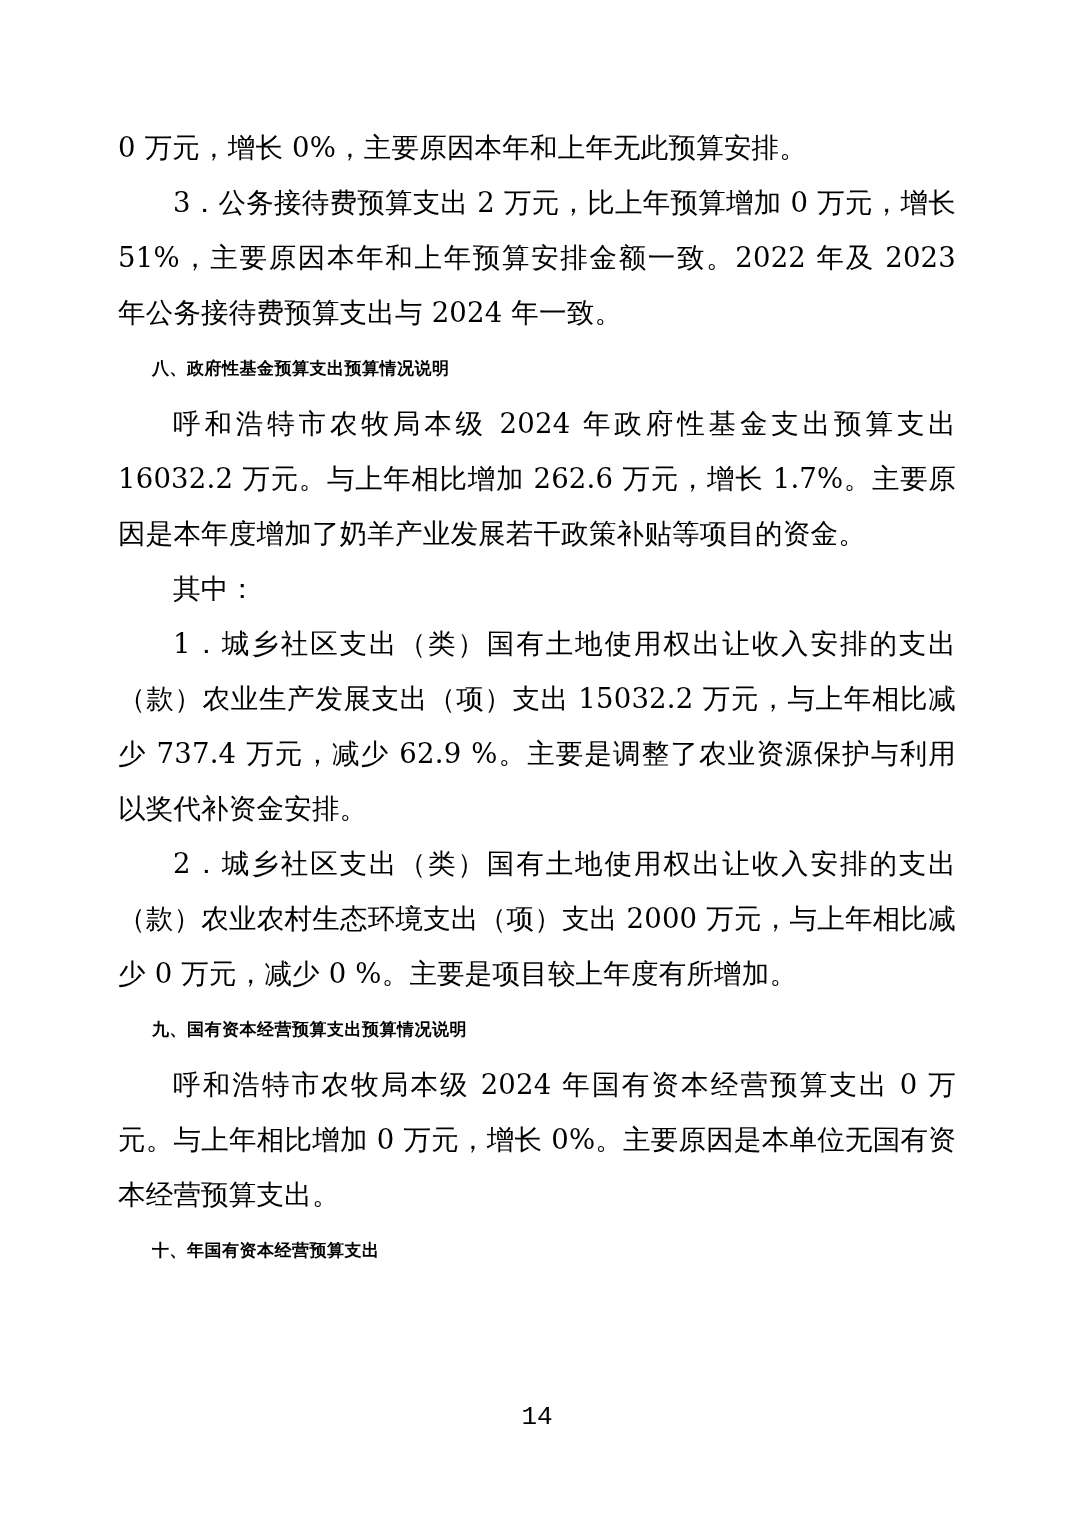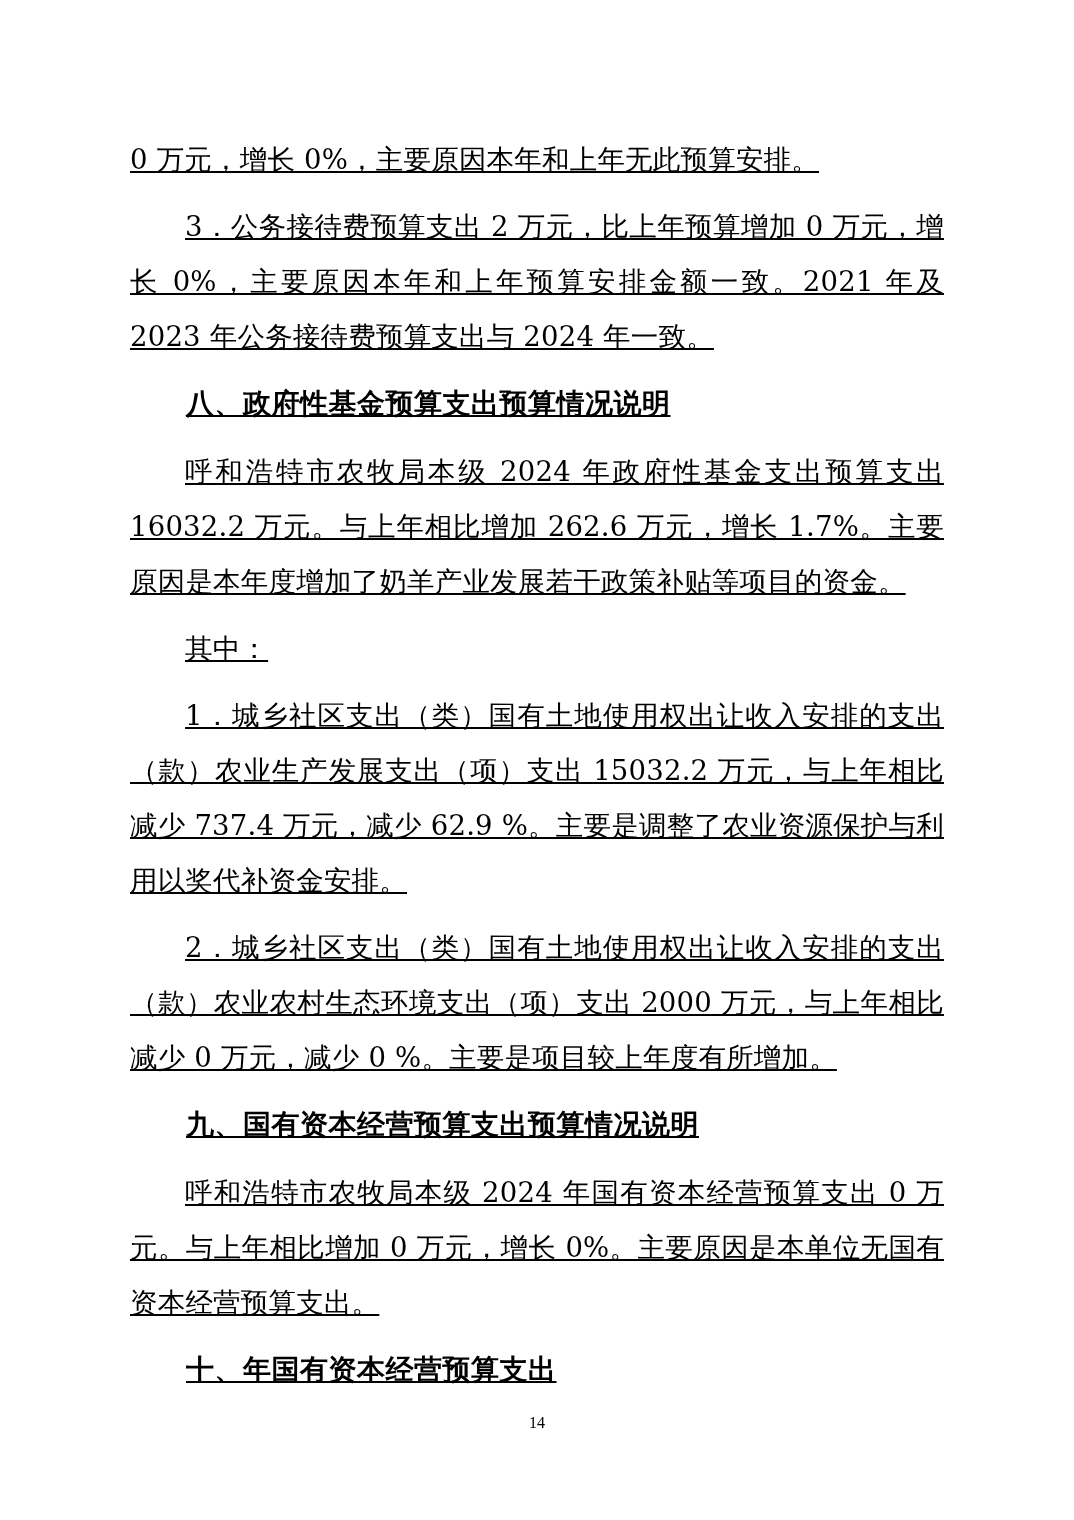--- a/index.html
+++ b/index.html
@@ -19,57 +19,56 @@
     overflow: hidden;
   }
   .doc-body {
     font-size: 27.5px;
     line-height: 55px;
     text-align: justify;
     text-justify: inter-ideograph;
     letter-spacing: 0.2px;
   }
   p {
-    margin: 12px;
+    margin: 0;
     padding: 0;
-    text-decoration: underline;
   }
   .para {
     text-indent: 2em;
   }
   .para-noindent {
     text-indent: 0;
   }
   .heading {
     text-indent: 2em;
     font-weight: bold;
     font-family: "DejaVu Sans", "Liberation Sans", sans-serif;
-    font-size: 28px;
+    font-size: 17px;
     line-height: 56px;
     letter-spacing: 0.5px;
   }
   .page-number {
     position: absolute;
     left: 0;
     right: 0;
     bottom: 88px;
     text-align: center;
-    font-size: 16px;
-    font-family: Liberation Serif, serif;
+    font-size: 26px;
+    font-family: Liberation Mono, monospace;
     color: #000000;
   }
 </style>
 </head>
 <body>
 
 <div class="page">
   <div class="doc-body">
 
     <p class="para para-noindent">0 万元，增长 0%，主要原因本年和上年无此预算安排。</p>
-    <p class="para">3．公务接待费预算支出 2 万元，比上年预算增加 0 万元，增长 0%，主要原因本年和上年预算安排金额一致。2021 年及 2023 年公务接待费预算支出与 2024 年一致。</p>
+    <p class="para">3．公务接待费预算支出 2 万元，比上年预算增加 0 万元，增长 51%，主要原因本年和上年预算安排金额一致。2022 年及 2023 年公务接待费预算支出与 2024 年一致。</p>
     <p class="heading">八、政府性基金预算支出预算情况说明</p>
     <p class="para">呼和浩特市农牧局本级 2024 年政府性基金支出预算支出 16032.2 万元。与上年相比增加 262.6 万元，增长 1.7%。主要原因是本年度增加了奶羊产业发展若干政策补贴等项目的资金。</p>
     <p class="para">其中：</p>
     <p class="para">1．城乡社区支出（类）国有土地使用权出让收入安排的支出（款）农业生产发展支出（项）支出 15032.2 万元，与上年相比减少 737.4 万元，减少 62.9 %。主要是调整了农业资源保护与利用以奖代补资金安排。</p>
     <p class="para">2．城乡社区支出（类）国有土地使用权出让收入安排的支出（款）农业农村生态环境支出（项）支出 2000 万元，与上年相比减少 0 万元，减少 0 %。主要是项目较上年度有所增加。</p>
     <p class="heading">九、国有资本经营预算支出预算情况说明</p>
     <p class="para">呼和浩特市农牧局本级 2024 年国有资本经营预算支出 0 万元。与上年相比增加 0 万元，增长 0%。主要原因是本单位无国有资本经营预算支出。</p>
     <p class="heading">十、年国有资本经营预算支出</p>
 
   </div>

